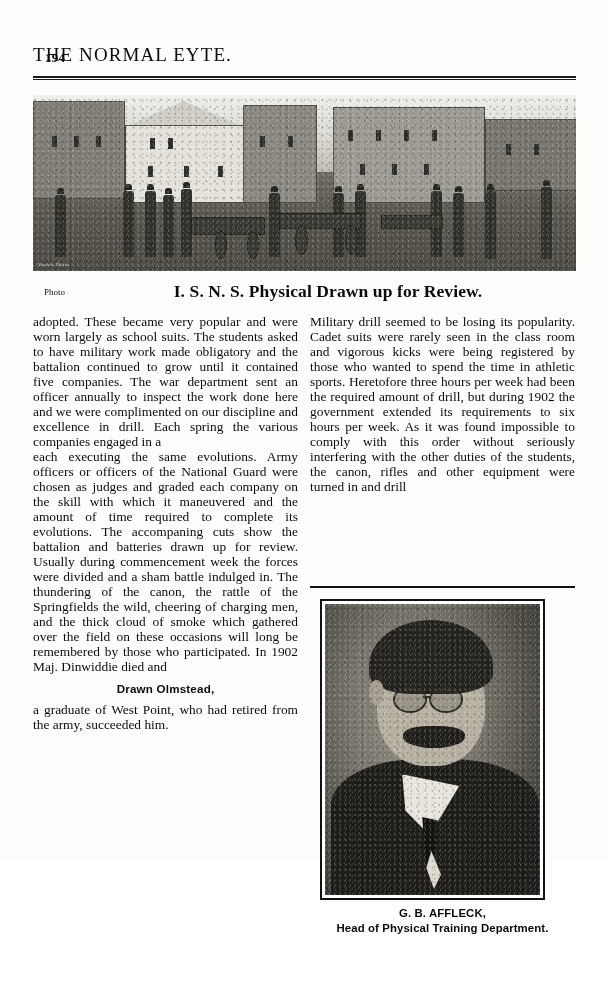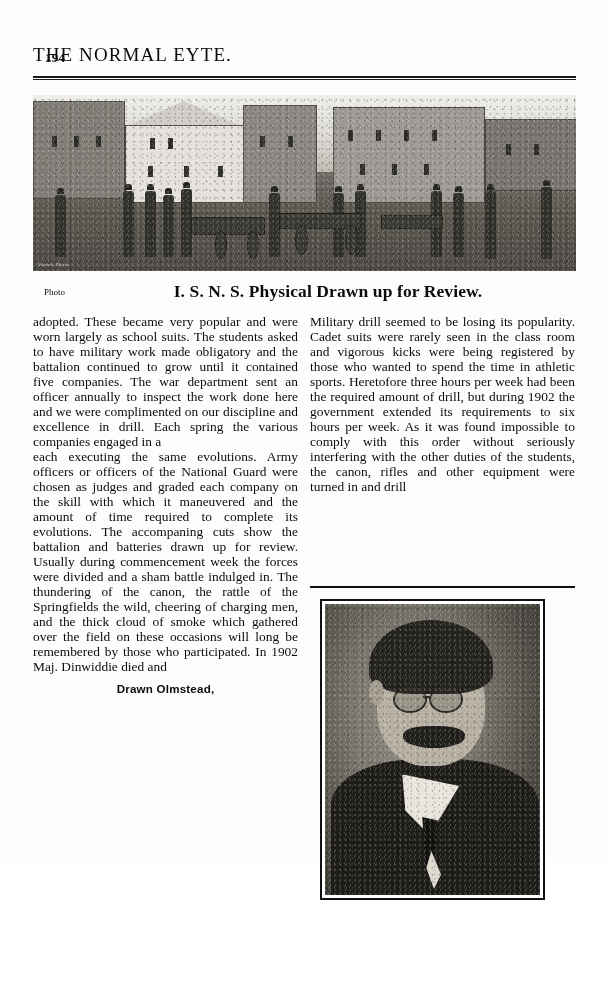--- a/index.html
+++ b/index.html
@@ -378,20 +378,21 @@
 
   <div class="caption-row">
     <div class="veatch">Photo</div>
     <div class="fig-caption">I. S. N. S. Physical Drawn up for Review.</div>
   </div>
 
   <div class="col left">
     <p>adopted.   These became very popular and were worn largely as school suits. The students asked to have military work made obligatory and the battalion continued to grow until it contained five companies.   The war department sent an officer annually to inspect the work done here and we were complimented on our discipline and excellence in drill.   Each spring the various companies engaged in a</p>
     <p>each executing the same evolutions. Army officers or officers of the National Guard were chosen as judges and graded each company on the skill with which it maneuvered and the amount of time required to complete its evolutions.   The accompaning cuts show the battalion and batteries drawn up for review.   Usually during commencement week the forces were divided and a sham battle indulged in. The thundering of the canon, the rattle of the Springfields the wild, cheering of charging men, and the thick cloud of smoke which gathered over the field on these occasions will long be remembered by those who participated.   In 1902 Maj. Dinwiddie died and</p>
     <div class="subhead">Drawn Olmstead,</div>
+    <p>a graduate of West Point, who had retired from the army, succeeded him.</p>
   </div>
 
   <div class="col right">
     <p>Military drill seemed to be losing its popularity.   Cadet suits were rarely seen in the class room and vigorous kicks were being registered by those who wanted to spend the time in athletic sports.   Heretofore three hours per week had been the required amount of drill, but during 1902 the government extended its requirements to six hours per week.   As it was found impossible to comply with this order without seriously interfering with the other duties of the students, the canon, rifles and other equipment were turned in and drill</p>
   </div>
 
   <div class="portrait-rule"></div>
 
   <div class="portrait-frame">
     <div class="portrait">
@@ -403,14 +404,18 @@
       <span class="pt-glass r"></span>
       <span class="pt-bridge"></span>
       <span class="pt-mous"></span>
       <span class="pt-collar"></span>
       <span class="pt-tie"></span>
       <span class="pt-shirt"></span>
       <div class="grain"></div>
     </div>
   </div>
 
+  <div class="portrait-caption">
+    <div>G. B. AFFLECK,</div>
+    <div>Head of Physical Training Department.</div>
+  </div>
 
 </div>
 
 </body></html>

